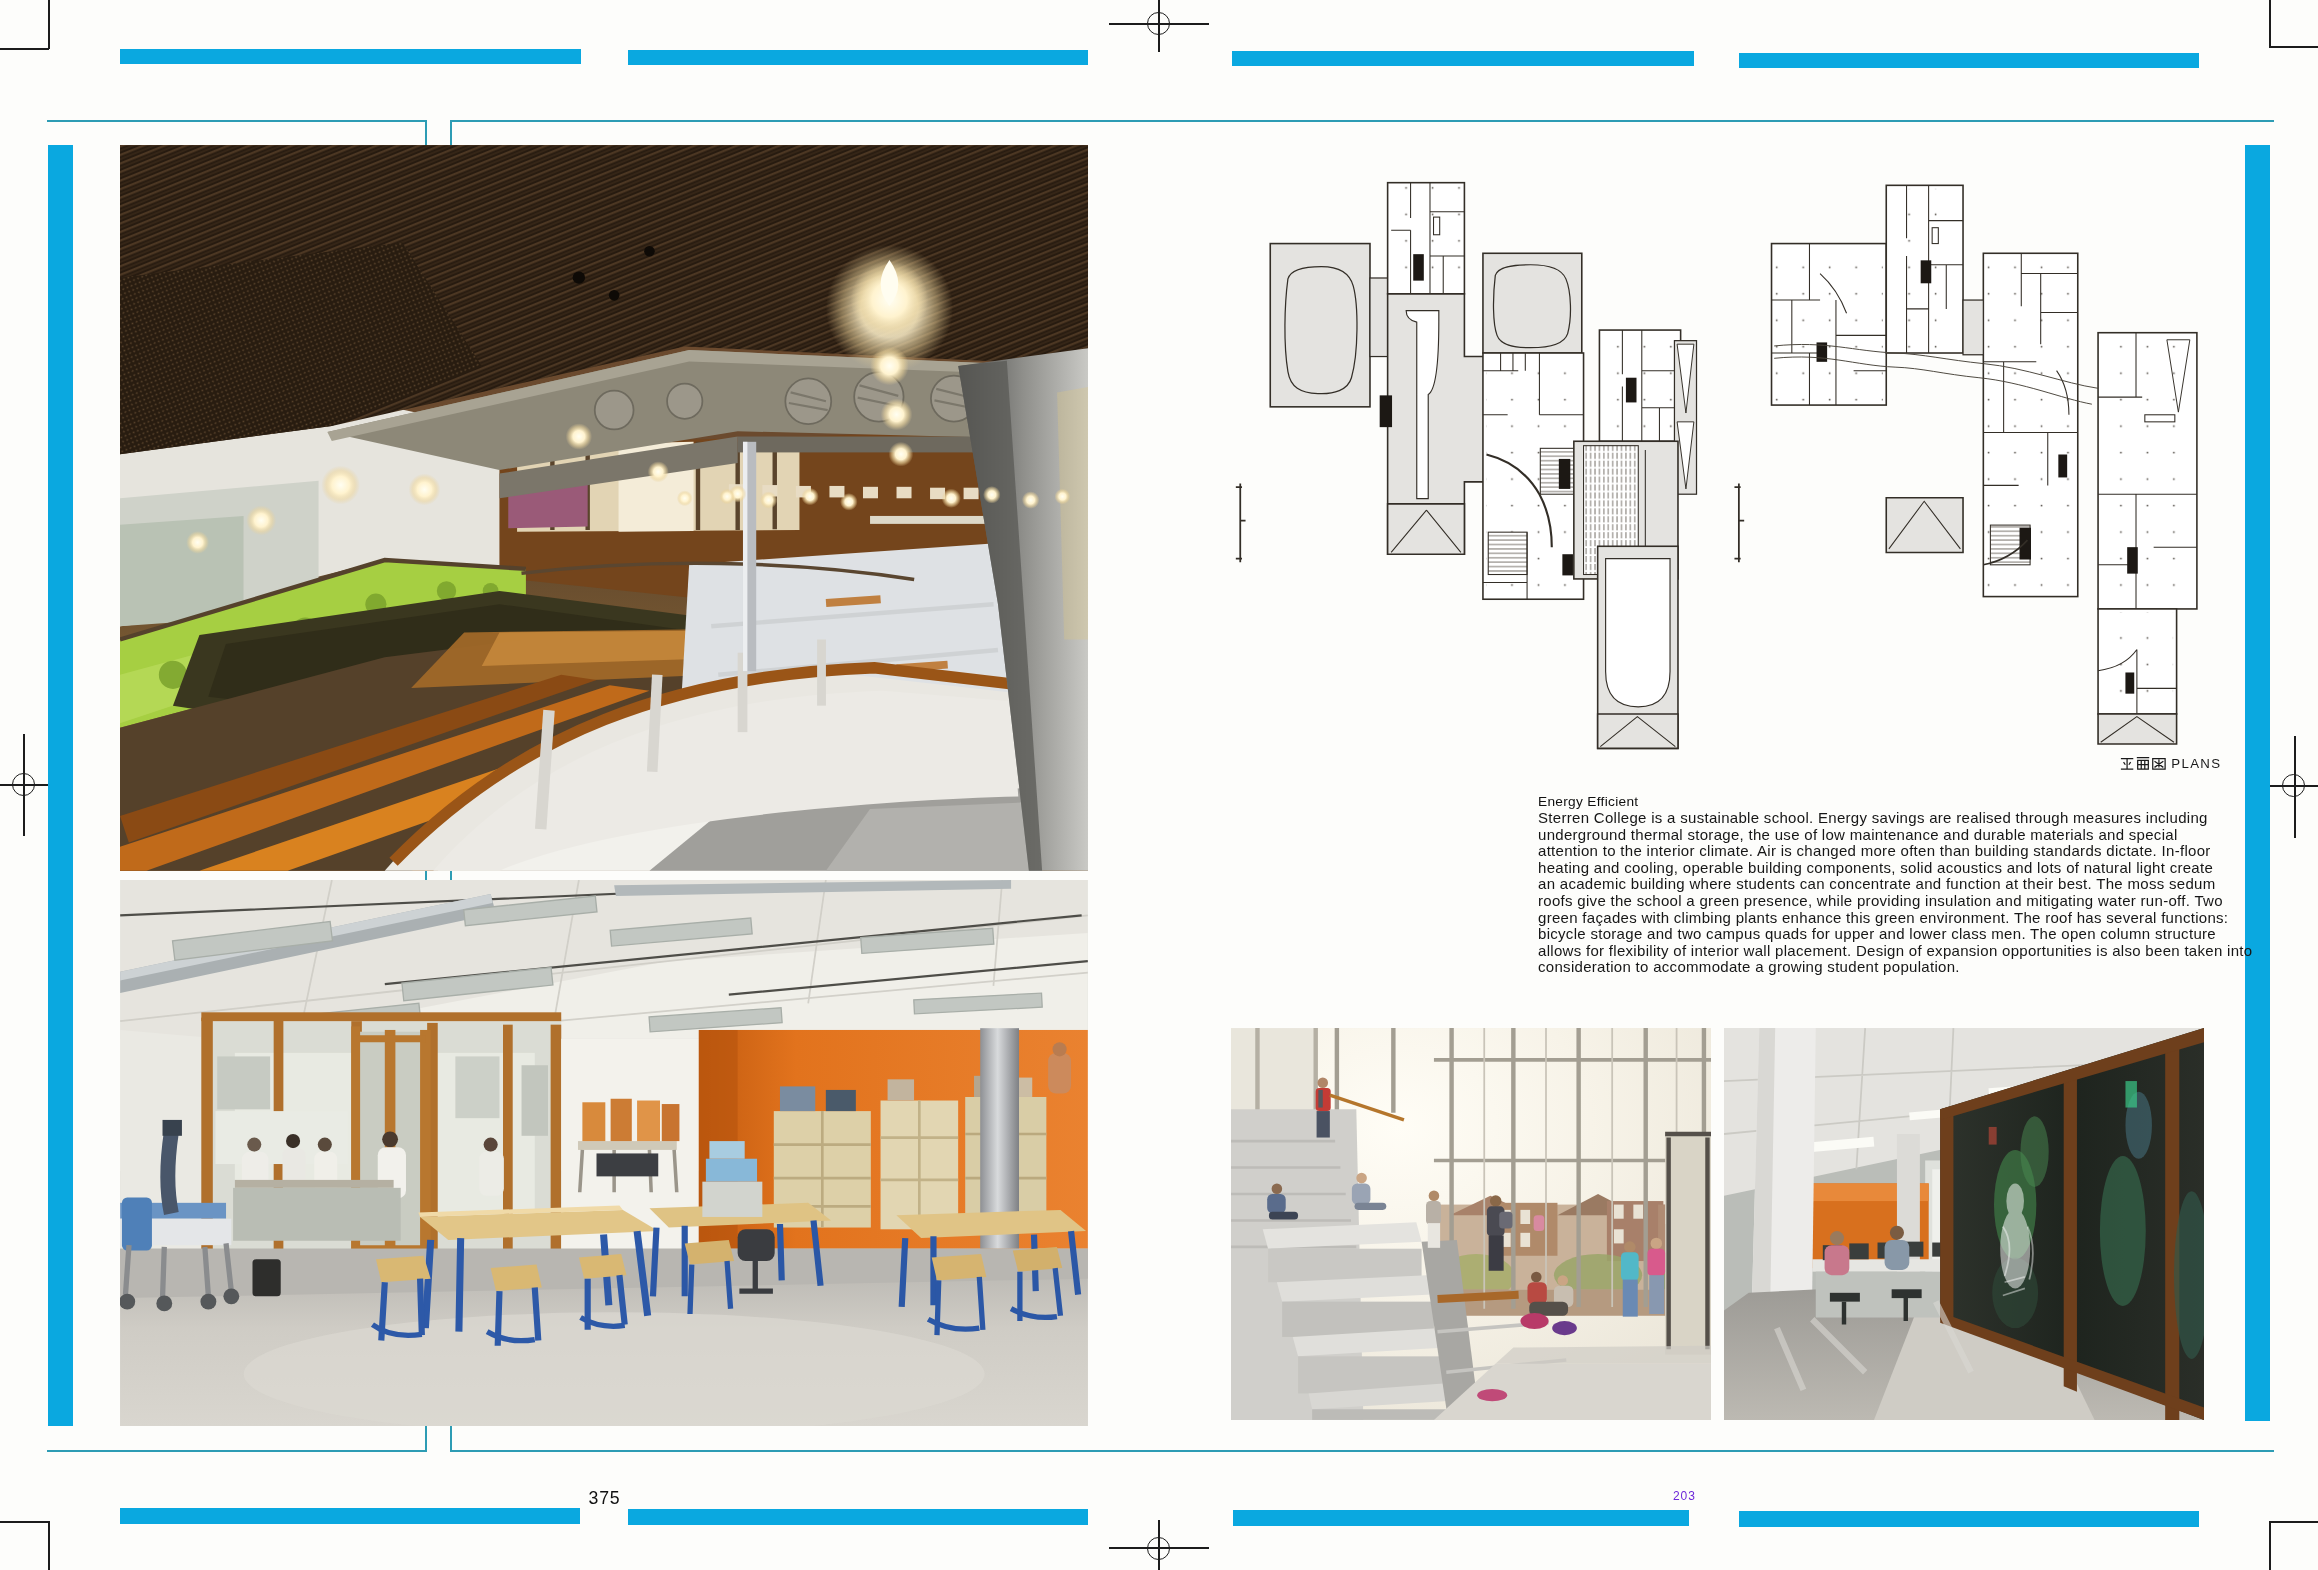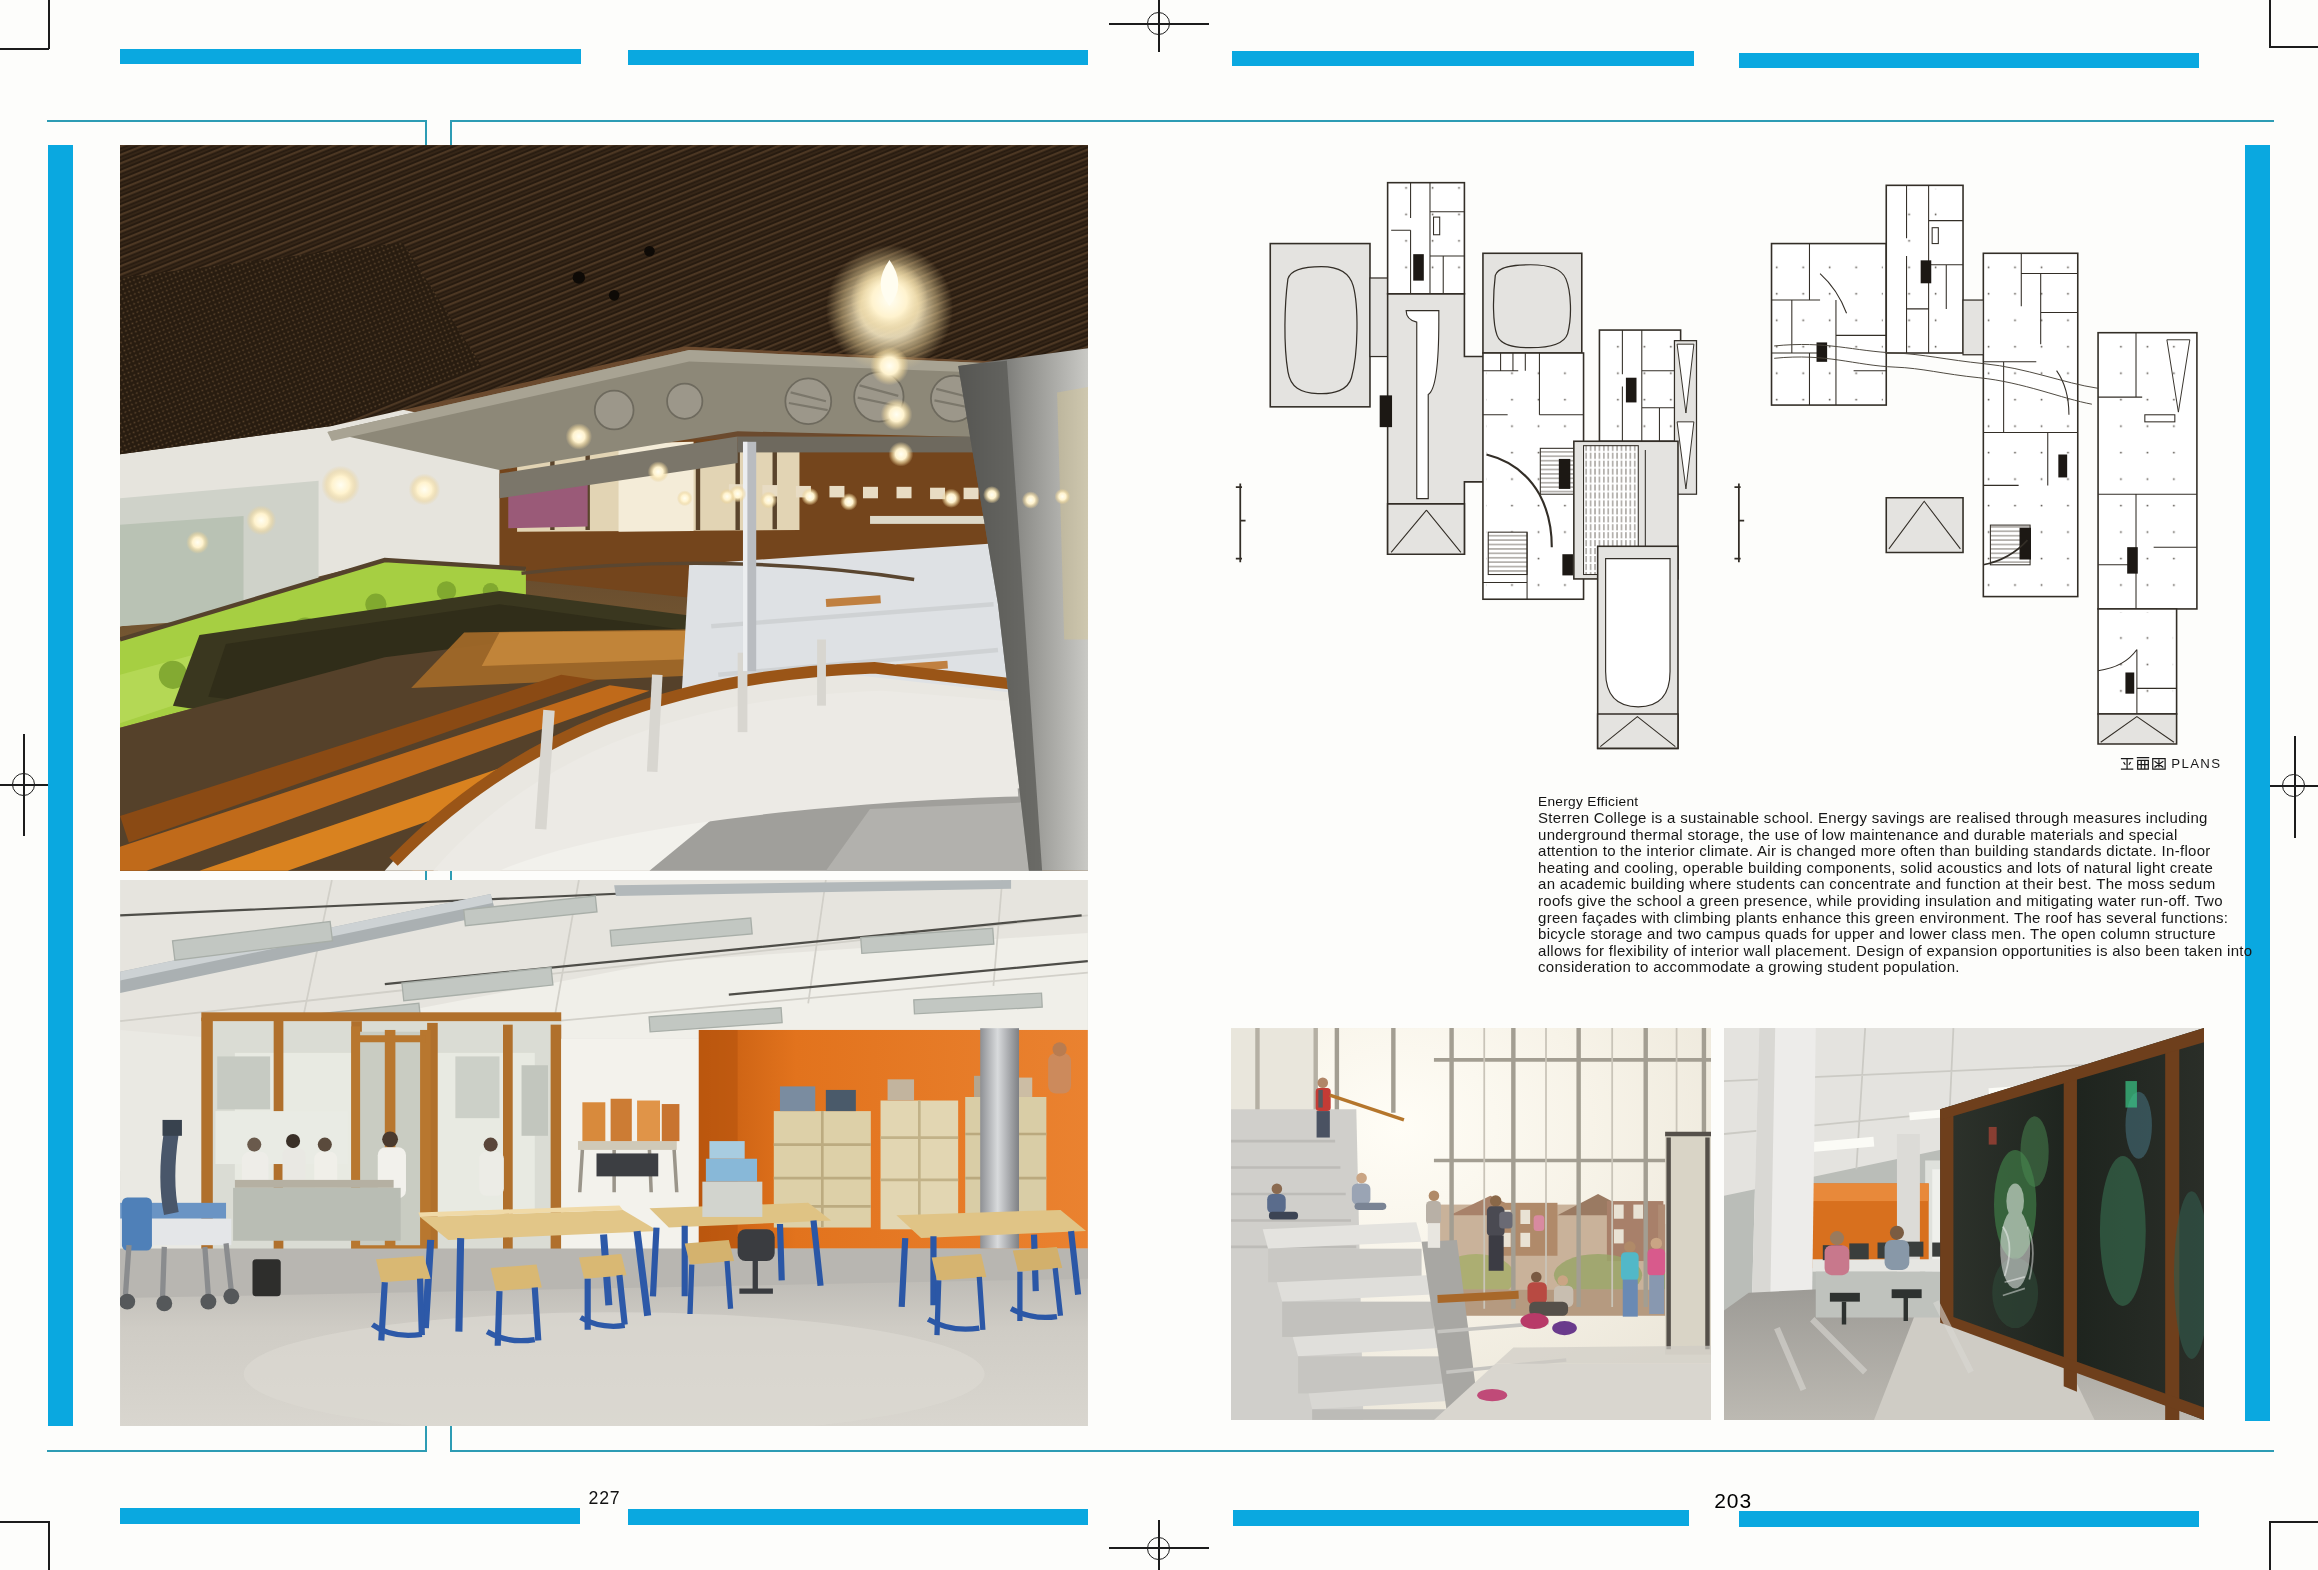--- a/index.html
+++ b/index.html
@@ -69,23 +69,23 @@
 <div class="abs" style="left:425px;top:870px;width:1.8px;height:9.7px;background:#2d9cb4"></div>
 <div class="abs" style="left:450px;top:870px;width:1.8px;height:9.7px;background:#2d9cb4"></div>
 
 <div class="abs" style="left:47px;top:1450px;width:380px;height:1.8px;background:#2d9cb4"></div>
 
 <div class="abs" style="left:425px;top:1426px;width:1.8px;height:25.6px;background:#2d9cb4"></div>
 <div class="abs" style="left:450px;top:1426px;width:1.8px;height:25.6px;background:#2d9cb4"></div>
 
 <div class="abs" style="left:452px;top:1450px;width:1822px;height:1.8px;background:#2d9cb4"></div>
 
-<div class="abs" style="left:565px;top:1488px;width:79px;text-align:center;font-size:17.7px;color:#111;letter-spacing:0.9px">227</div>
-
-<div class="abs" style="left:1673px;top:1489px;width:79px;text-align:right;font-size:21px;color:#000000;letter-spacing:0.9px">203</div>
+<div class="abs" style="left:565px;top:1488px;width:79px;text-align:center;font-size:17.7px;color:#111;letter-spacing:0.9px">375</div>
+
+<div class="abs" style="left:1673px;top:1489px;width:79px;text-align:left;font-size:12px;color:#6d28d9;letter-spacing:0.9px">203</div>
 
 <div id="photo1" class="abs" style="left:120px;top:145px;width:968px;height:726px;background:#6b4a2e;overflow:hidden">
 <svg width="968" height="726" viewBox="0 0 1097 822">
 <defs>
 <linearGradient id="p1floor" x1="0" y1="0" x2="0" y2="1">
   <stop offset="0" stop-color="#59422a"></stop>
           <stop offset="0.45" stop-color="#7a5a33"></stop>
           <stop offset="1" stop-color="#9a7a4e"></stop>
 </linearGradient>
 <linearGradient id="p1metal" x1="0" y1="0" x2="1" y2="0">

